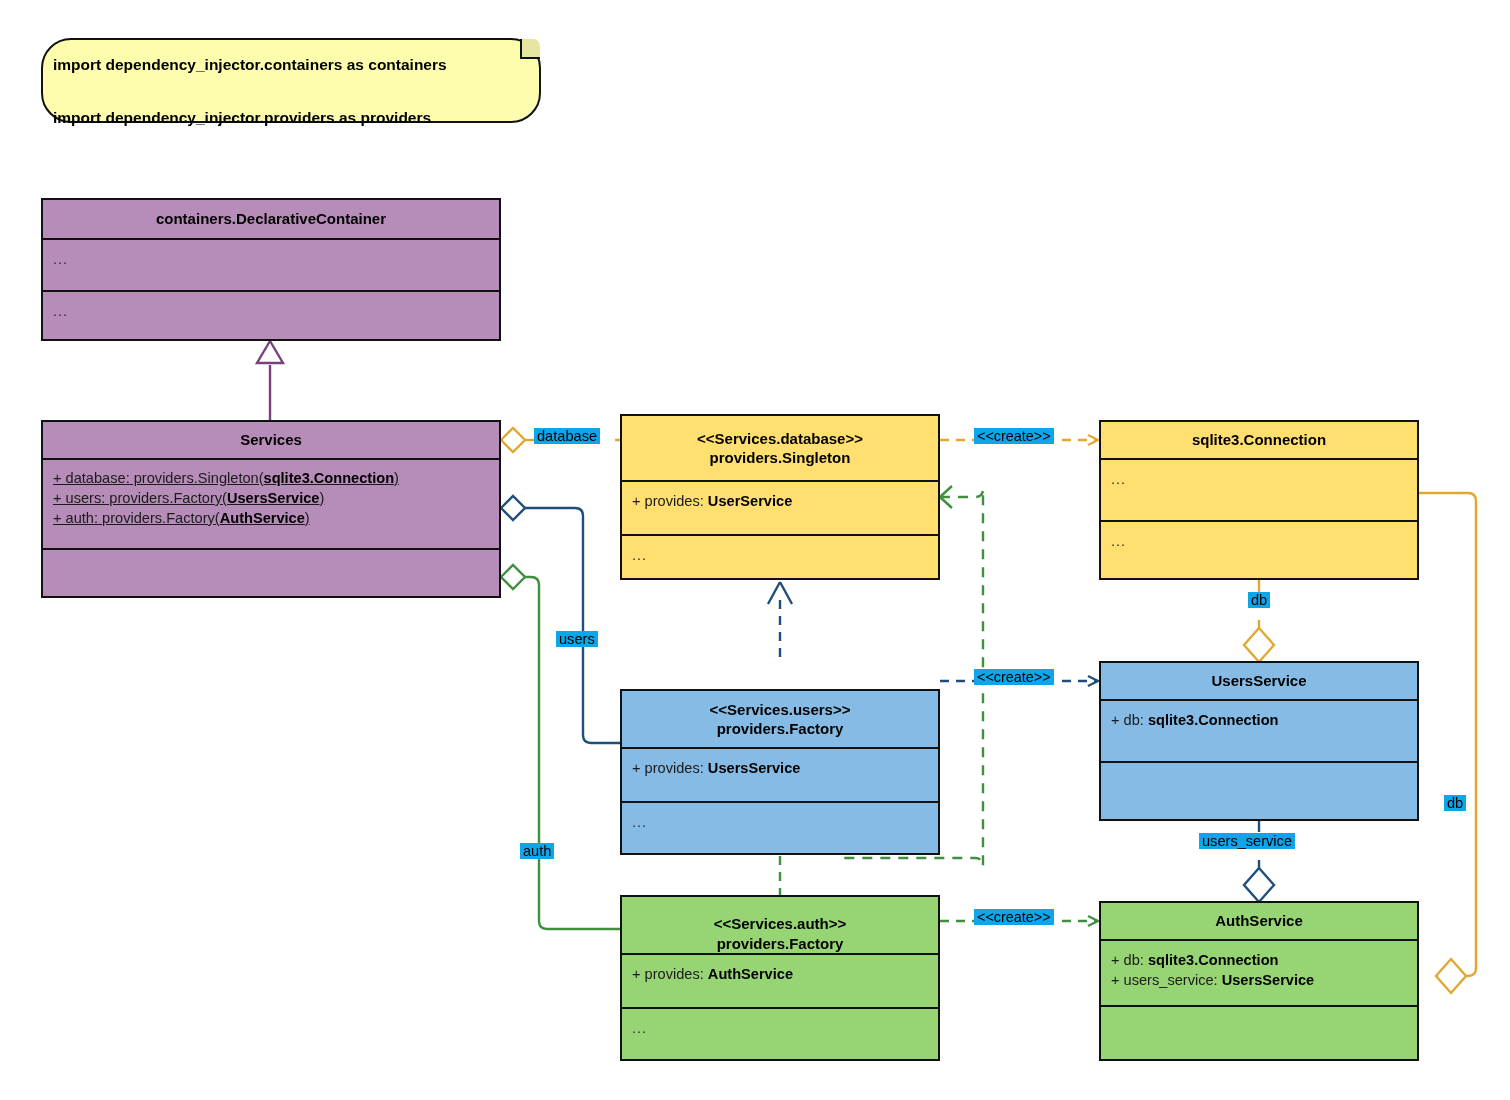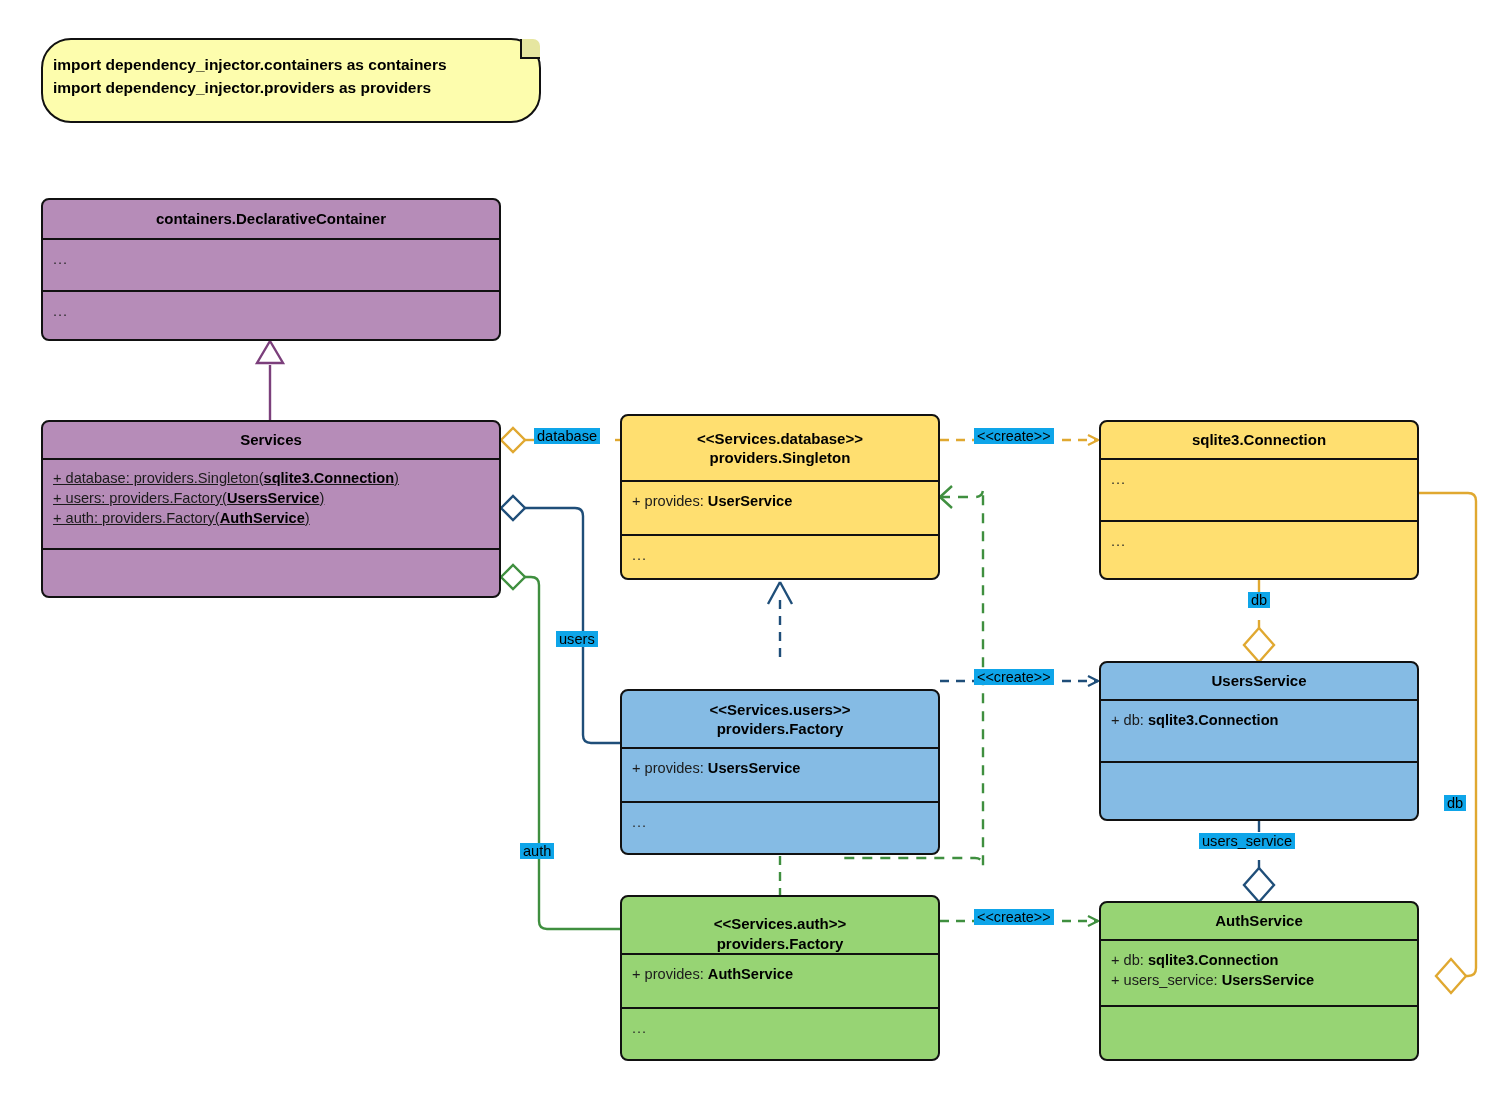--- a/index.html
+++ b/index.html
@@ -12,21 +12,21 @@
   
   .note{position:absolute;box-sizing:border-box;background:#fdfdad;border:2px solid #111;
         border-radius:7px;}
   .note .fold{position:absolute;right:-1px;top:-1px;width:18px;height:18px;
         background:#e6e6a0;border-left:2px solid #111;border-bottom:2px solid #111;
         border-top-right-radius:7px;}
   .note .txt{font-size:15.5px;font-weight:bold;color:#000;line-height:1.42;
         padding:14px 0 0 10px;white-space:pre;}
 
   
-  .cls{position:absolute;box-sizing:border-box;border:2.4px solid #111;border-radius:8px;
+  .cls{position:absolute;box-sizing:border-box;border:2.4px solid #111;border-radius:0;
        overflow:hidden;}
   .cls .hdr{box-sizing:border-box;display:flex;align-items:center;justify-content:center;
        text-align:center;font-weight:bold;font-size:15px;color:#000;line-height:1.3;
        border-bottom:2.4px solid #111;}
   .cls .sec{box-sizing:border-box;font-size:14.6px;color:#1b1b1b;padding:10px 10px 0 10px;
        line-height:1.36;}
   .cls .sec.bt{border-top:2.4px solid #111;}
   .cls .sec .b{font-weight:bold;color:#000;}
   .cls .sec .stat{text-decoration:underline;display:inline-block;}
   .dots{color:#2b2b2b;letter-spacing:1px;font-size:14.6px;}
@@ -137,21 +137,21 @@
      AuthService (gold, routed far right) --&gt;
     <g>
       <path d="M1419,493 L1468,493 Q1476,493 1476,501 L1476,968 Q1476,976 1468,976 L1466,976" fill="none" stroke="#e0a830" stroke-width="2.4"></path>
       <path d="M1466,976 L1451,959 L1436,976 L1451,993 Z" fill="#ffffff" stroke="#e0a830" stroke-width="2.4"></path>
     </g>
   </svg>
 
   <div class="note" style="left:41px;top:38px;width:500px;height:85px;border-radius:30px;">
     <div class="fold"></div>
     <div class="txt">import dependency_injector.containers as containers</div>
-    <div class="txt" style="padding-top:1px;">import dependency_injector.providers as providers</div>
+    <div class="txt" style="padding-top:1px;margin-top:30px;">import dependency_injector.providers as providers</div>
   </div>
 
   <div class="cls purple" style="left:41px;top:198px;width:460px;height:143px;">
     <div class="hdr" style="height:40px;">containers.DeclarativeContainer</div>
     <div class="sec" style="height:50px;">
       <span class="dots">...</span>
     </div>
     <div class="sec bt" style="height:48px;">
       <span class="dots">...</span>
     </div>

